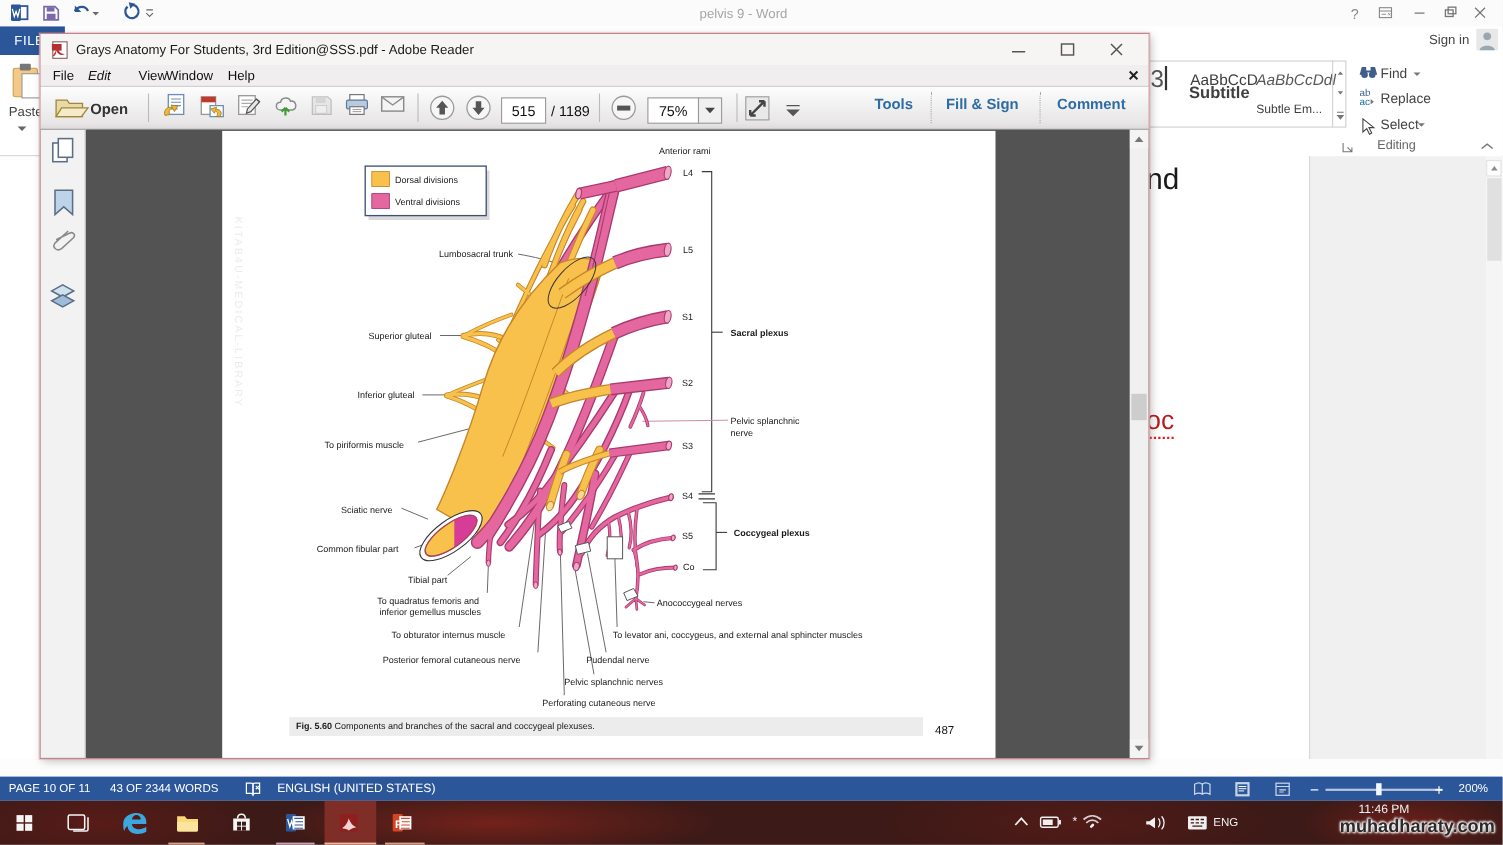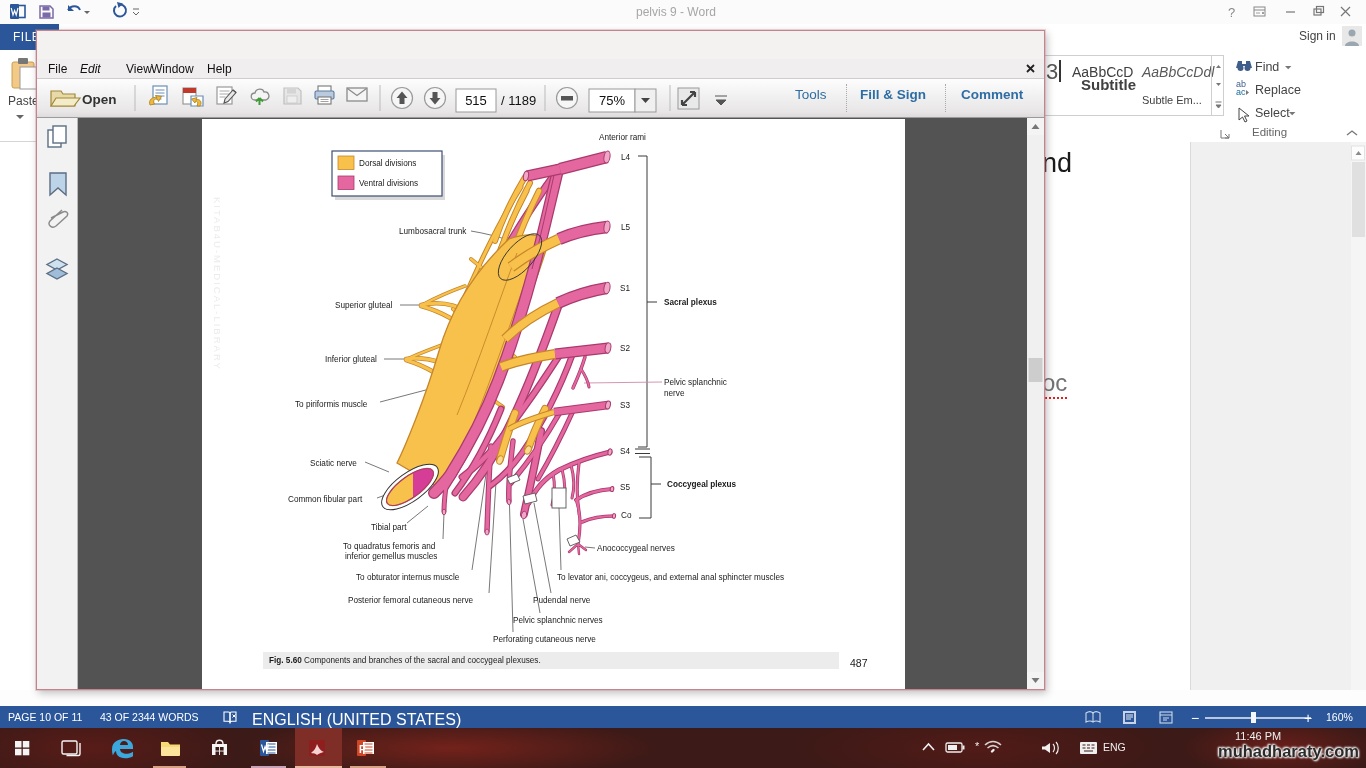--- a/index.html
+++ b/index.html
@@ -56,21 +56,21 @@
     <rect x="18" y="3" width="10" height="6" rx="1" fill="#777"></rect>
     <rect x="20" y="12" width="17" height="22" fill="#fff" stroke="#999" stroke-width="1"></rect>
     <text x="8" y="50" font-size="12" fill="#444">Paste</text>
     <path d="M16 60 l4 4 l4 -4 z" fill="#666"></path>
   </svg>
 
   <div class="abs" style="left:1045px;top:50px;width:321px;height:92px;background:#fff;">
     <div class="abs" style="left:-10px;top:5px;width:189px;height:61px;border:1px solid #cfcfcf;background:#fff;"></div>
     <div class="abs" style="left:1px;top:9px;font-size:22px;color:#555;">3</div>
     <div class="abs" style="left:14px;top:10px;width:2px;height:22px;background:#333;"></div>
-    <div class="abs" style="left:27px;top:14px;font-size:14px;color:#404040;">AaBbCcD</div>
+    <div class="abs" style="left:37px;top:14px;font-size:14px;color:#404040;">AaBbCcD</div>
     <div class="abs" style="left:36px;top:26px;font-size:15px;color:#404040;font-weight:bold;">Subtitle</div>
     <div class="abs" style="left:97px;top:14px;font-size:14px;font-style:italic;color:#595959;">AaBbCcDdl</div>
     <div class="abs" style="left:97px;top:44px;font-size:11px;color:#404040;">Subtle Em...</div>
 
     <div class="abs" style="left:166px;top:5px;width:13px;height:61px;border-left:1px solid #cfcfcf;">
       <svg width="13" height="61" viewBox="0 0 13 61">
         <path d="M4 13 l2.5 -3 l2.5 3 z" fill="#777"></path>
         <path d="M4 28 l2.5 3 l2.5 -3 z" fill="#777"></path>
         <path d="M3.5 47 h6 M4 50 l2.5 3 l2.5 -3 z" stroke="#777" fill="#777" stroke-width="1"></path>
       </svg>
@@ -104,42 +104,42 @@
   <div class="abs" style="left:1299px;top:29px;font-size:12px;color:#444;text-align:center;">Sign in</div>
   <svg class="abs" style="left:1342px;top:26px" width="20" height="20" viewBox="0 0 20 20">
     <rect x="0" y="0" width="20" height="20" fill="#e8e8e8"></rect>
     <circle cx="10" cy="7" r="3.5" fill="#9aa7b0"></circle>
     <path d="M3 20 c0,-6 14,-6 14,0 z" fill="#9aa7b0"></path>
   </svg>
 
   <div class="abs" style="left:1045px;top:142px;width:321px;height:564px;background:#fff;">
     <div class="abs" style="left:145px;top:0;width:161px;height:564px;background:#f0f0f0;border-left:1px solid #d9d9d9;"></div>
     <div class="abs" style="left:-3px;top:6px;font-size:27px;color:#1a1a1a;">nd</div>
-    <div class="abs" style="left:-3px;top:227px;font-size:24px;color:#737373;border-bottom:2px dotted #e02020;padding-bottom:0px;">oc</div>
+    <div class="abs" style="left:-3px;top:227px;font-size:24px;color:#b91c1c;border-bottom:2px dotted #e02020;padding-bottom:0px;">oc</div>
 
     <div class="abs" style="left:306px;top:0px;width:15px;height:564px;background:#f5f5f5;">
       <svg width="15" height="20" viewBox="0 0 15 20">
           <rect x="0.5" y="4" width="13" height="14" fill="#fdfdfd" stroke="#e2e2e2"></rect>
           <path d="M4.5 13 l3 -4 l3 4 z" fill="#8c8c8c"></path>
         </svg>
       <div class="abs" style="left:0.5px;top:20px;width:13px;height:75px;background:#e0e0e0;"></div>
     </div>
   </div>
 
   <div class="abs" style="left:0;top:690px;width:1366px;height:16px;background:#fdfdfd;"></div>
 
   <div class="abs" style="left:0;top:706px;width:1366px;height:22px;background:#2b579a;color:#fff;">
     <div class="abs" style="left:8px;top:5px;font-size:10.5px;">PAGE 10 OF 11</div>
     <div class="abs" style="left:100px;top:5px;font-size:10.5px;">43 OF 2344 WORDS</div>
     <svg class="abs" style="left:222px;top:4px" width="16" height="15" viewBox="0 0 16 15">
       <path d="M2 2 h4.5 c1,0 1.5,0.5 1.5,1.2 v9 c-0.5,-0.8 -1,-1 -2,-1 h-4 z" fill="none" stroke="#fff" stroke-width="1.1"></path>
       <path d="M14 2 h-4.5 c-1,0 -1.5,0.5 -1.5,1.2 v9 c0.5,-0.8 1,-1 2,-1 h4 z" fill="none" stroke="#fff" stroke-width="1.1"></path>
       <path d="M10.5 4.5 l3 3 m0 -3 l-3 3" stroke="#fff" stroke-width="1"></path>
     </svg>
-    <div class="abs" style="left:252px;top:5px;font-size:16px;">ENGLISH (UNITED STATES)</div>
+    <div class="abs" style="left:252px;top:5px;font-size:11px;">ENGLISH (UNITED STATES)</div>
 
     <svg class="abs" style="left:1083px;top:3px" width="100" height="17" viewBox="0 0 100 17">
       <g stroke="#cdd8ea" fill="none" stroke-width="1.1">
         <path d="M3 4 c3,-2 5,-2 7,0 c2,-2 4,-2 7,0 v9 c-3,-1.5 -5,-1.5 -7,0 c-2,-1.5 -4,-1.5 -7,0 z"></path>
         <path d="M10 4 v9"></path>
       </g>
       <g>
         <rect x="40" y="2" width="13" height="13" fill="#c7d4e8"></rect>
         <rect x="42" y="4" width="9" height="9" fill="#2b579a"></rect>
         <path d="M43 6 h7 M43 8 h7 M43 10 h5" stroke="#fff" stroke-width="0.9"></path>
@@ -147,21 +147,21 @@
       <g stroke="#cdd8ea" fill="none" stroke-width="1.1">
         <rect x="77" y="3" width="12" height="11"></rect>
         <path d="M77 6 h12 M80 9 h6 M80 11 h4"></path>
       </g>
     </svg>
 
     <div class="abs" style="left:1191px;top:4px;font-size:14px;">−</div>
     <div class="abs" style="left:1205px;top:11px;width:106px;height:1.5px;background:#b9c6dd;"></div>
     <div class="abs" style="left:1251px;top:6px;width:5px;height:11px;background:#f3f6fa;"></div>
     <div class="abs" style="left:1304px;top:4px;font-size:14px;">+</div>
-    <div class="abs" style="left:1326px;top:5px;font-size:10.5px;">160%</div>
+    <div class="abs" style="left:1326px;top:5px;font-size:10.5px;">200%</div>
   </div>
 
   <div class="abs" id="taskbar" style="left:0;top:728px;width:1366px;height:40px;background:#3c1a17;overflow:hidden;">
     <div class="abs" style="left:240px;top:-10px;width:420px;height:60px;background:radial-gradient(ellipse at 50% 50%, rgba(160,40,30,0.55), rgba(160,40,30,0) 70%);"></div>
     <div class="abs" style="left:-60px;top:-20px;width:300px;height:80px;background:radial-gradient(ellipse at 50% 50%, rgba(130,30,25,0.4), rgba(130,30,25,0) 70%);"></div>
     <div class="abs" style="left:790px;top:-20px;width:380px;height:80px;background:radial-gradient(ellipse at 50% 50%, rgba(130,28,24,0.3), rgba(130,28,24,0) 70%);"></div>
     <div class="abs" style="left:1180px;top:-10px;width:200px;height:60px;background:radial-gradient(ellipse at 50% 50%, rgba(150,35,28,0.5), rgba(150,35,28,0) 70%);"></div>
 
     <div class="abs" style="left:295px;top:0;width:47px;height:40px;background:#7e2d27;"></div>
 
@@ -242,20 +242,33 @@
       </g>
       <text x="188" y="23" font-size="10.5" fill="#f0f0f0">ENG</text>
     </svg>
     <div class="abs" style="left:1235px;top:2px;font-size:11px;color:#f0f0f0;">11:46 PM</div>
     <div class="abs" style="left:1218px;top:14px;font-size:16.5px;font-weight:bold;color:#2a2a2a;text-shadow:0 0 2px #fff,0 0 3px #fff,1px 1px 2px #fff,-1px -1px 2px #fff;">muhadharaty.com</div>
   </div>
 </div>
 
 <div class="abs" id="adobe" style="left:36px;top:30px;width:1009px;height:660px;background:#f4f1f1;border:1px solid #c4848e;box-shadow:0 0 0 1px rgba(213,140,150,0.35), 2px 3px 8px rgba(0,0,0,0.25);">
 
+  <div class="abs" style="left:0;top:0;width:1007px;height:28px;background:#f7f4f4;">
+    <svg class="abs" style="left:10px;top:6px" width="16" height="17" viewBox="0 0 16 17">
+      <rect x="1" y="1" width="13" height="15" fill="#fff" stroke="#8a6060" stroke-width="1"></rect>
+      <rect x="0" y="3" width="9" height="6" fill="#b03030"></rect>
+      <path d="M4 9 c2,4 5,5 8,3 c-3,0 -5,-1 -6,-4 c0.8,-2 0.6,-3.5 -0.3,-3.6 c-1,0 -1,1.8 -1.7,4.6 c-1.5,2.5 -2.5,4 -3,5 c1,0.5 2,-0.5 3,-2.5" fill="#c03030"></path>
+    </svg>
+    <div class="abs" style="left:32px;top:7px;font-size:12px;color:#1a1a1a;">Grays Anatomy For Students, 3rd Edition@SSS.pdf - Adobe Reader</div>
+    <svg class="abs" style="left:875px;top:6px" width="120" height="17" viewBox="0 0 120 17">
+      <path d="M8 10 h12" stroke="#555" stroke-width="1.3"></path>
+      <rect x="53" y="3" width="11" height="10" fill="none" stroke="#555" stroke-width="1.3"></rect>
+      <path d="M98 3 l10 10 m0 -10 l-10 10" stroke="#555" stroke-width="1.3"></path>
+    </svg>
+  </div>
 
   <div class="abs" style="left:0;top:28px;width:1007px;height:19px;background:#f0eeee;font-size:12px;color:#111;">
     <span class="abs" style="left:11px;top:3px;">File</span>
     <span class="abs" style="left:43px;top:3px;font-style:italic;">Edit</span>
     <span class="abs" style="left:89px;top:3px;">View</span>
     <span class="abs" style="left:114px;top:3px;">Window</span>
     <span class="abs" style="left:170px;top:3px;">Help</span>
     <svg class="abs" style="left:988px;top:4px" width="12" height="12" viewBox="0 0 12 12">
         <path d="M2 2 l7 7 m0 -7 l-7 7" stroke="#222" stroke-width="1.8"></path>
       </svg>
@@ -335,21 +348,21 @@
       <rect x="598" y="10" width="21" height="23" fill="#f0f0f0" stroke="#999" stroke-width="1"></rect>
       <path d="M604 19 l4.5 5 l4.5 -5 z" fill="#444"></path>
       <path d="M633 6 v26" stroke="#bbb" stroke-width="1"></path>
 
       <g transform="translate(641,9)">
         <rect x="0" y="0" width="21" height="21" fill="#e9e9e9" stroke="#9a9a9a" stroke-width="1"></rect>
         <path d="M4 17 l13 -13 m-13 13 v-5 m0 5 h5 m8 -13 h-5 m5 0 v5" stroke="#444" stroke-width="2.2" fill="none"></path>
       </g>
       <path d="M678 17 h12 M679 21 l5 5 l5 -5 z" stroke="#555" fill="#555" stroke-width="1"></path>
     </svg>
-    <div class="abs" style="left:758px;top:8px;font-size:13.5px;font-weight:normal;color:#2e6da4;">Tools</div>
+    <div class="abs" style="left:758px;top:8px;font-size:13.5px;font-weight:bold;color:#2e6da4;">Tools</div>
     <div class="abs" style="left:809px;top:5px;width:1px;height:28px;border-left:1px dotted #aaa;"></div>
     <div class="abs" style="left:823px;top:8px;font-size:13.5px;font-weight:bold;color:#2e6da4;">Fill &amp; Sign</div>
     <div class="abs" style="left:908px;top:5px;width:1px;height:28px;border-left:1px dotted #aaa;"></div>
     <div class="abs" style="left:924px;top:8px;font-size:13.5px;font-weight:bold;color:#2e6da4;">Comment</div>
   </div>
 
   <div class="abs" style="left:0;top:87px;width:1007px;height:571px;background:#535353;">
 
     <div class="abs" style="left:0;top:0;width:41px;height:571px;background:#f2f2f2;border-right:1px solid #b9b9b9;">
       <svg width="41" height="300" viewBox="0 0 41 300">

